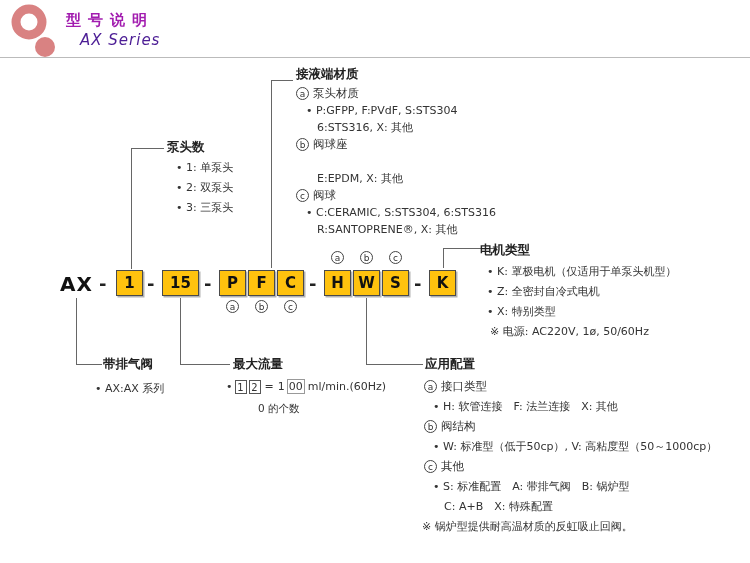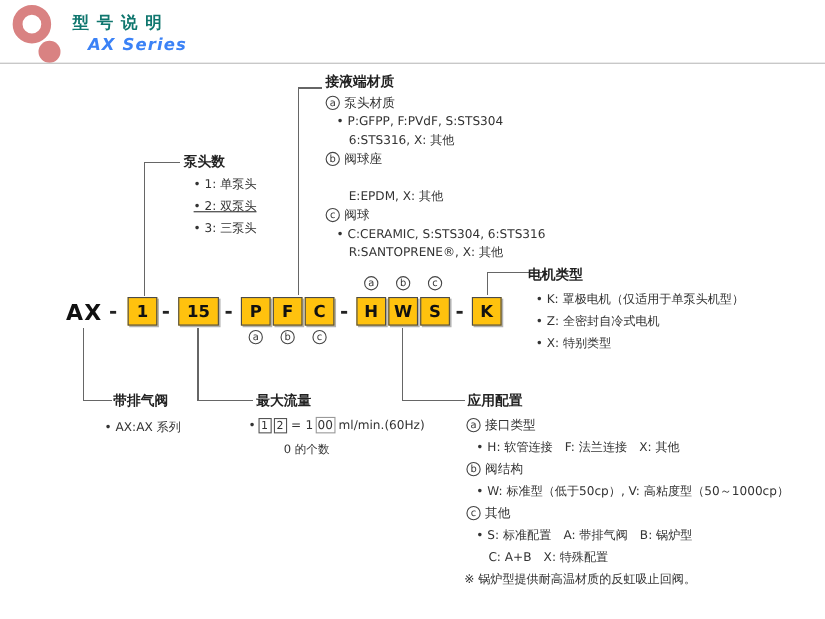--- a/index.html
+++ b/index.html
@@ -13,22 +13,22 @@
   .crow { display:flex; align-items:center; gap:4px; }
   .circ { display:inline-flex; width:13px; height:13px; border:1px solid #444; border-radius:50%;
           font-size:9px; align-items:center; justify-content:center; color:#333; background:#fff; flex:none; }
   .circ-abs { position:absolute; width:13px; height:13px; border:1px solid #444; border-radius:50%;
           font-size:9px; display:flex; align-items:center; justify-content:center; color:#333; background:#fff; }
   .box { position:absolute; height:26px; background:#ffc20e; border:1px solid #4a4a4a;
          box-shadow:1.5px 1.5px 0 rgba(0,0,0,.3); display:flex; align-items:center; justify-content:center;
          font-size:15px; font-weight:bold; color:#111; }
   .dash { position:absolute; font-size:18px; font-weight:bold; color:#222; }
   .mtext { position:absolute; font-size:20px; font-weight:bold; color:#111; letter-spacing:1px; }
-  .hdr-title { font-size:15px; font-weight:bold; letter-spacing:7px; color:#0f766e; }
-  .hdr-sub { font-size:15px; font-weight:bold; font-style:italic; color:#3b82f6; letter-spacing:1px; }
+  .hdr-title { font-size:15px; font-weight:bold; letter-spacing:7px; color:#a21caf; }
+  .hdr-sub { font-size:15px; font-weight:normal; font-style:italic; color:#4c1d95; letter-spacing:1px; }
   .divider { position:absolute; left:0; top:57px; width:750px; height:1px; background:#bbb; }
   .lines { position:absolute; left:0; top:0; pointer-events:none; }
   .formula { display:flex; align-items:center; gap:2px; font-size:11px; color:#333; }
   .dbox { display:inline-block; width:12px; height:14px; border:1px solid #555; font-size:10px;
           text-align:center; line-height:13px; color:#333; }
   .zeros { border:1px solid #999; padding:0 1px; }
   .note-sm { font-size:10.5px; color:#333; }
 </style>
 </head>
 <body>
@@ -68,27 +68,28 @@
   <div class="abs t" style="left:317px; top:171px;">E:EPDM, X: 其他</div>
   <div class="abs crow" style="left:296px; top:188px;">
     <span class="circ">c</span>
     <span class="sub">阀球</span>
   </div>
   <div class="abs t" style="left:306px; top:206px;">• C:CERAMIC, S:STS304, 6:STS316</div>
   <div class="abs t" style="left:317px; top:222px;">R:SANTOPRENE®, X: 其他</div>
 
   <div class="abs sect" style="left:167px; top:139px;">泵头数</div>
   <div class="abs t" style="left:176px; top:160px;">• 1: 单泵头</div>
-  <div class="abs t" style="left:176px; top:180px;text-decoration:underline;">• 2: 双泵头</div>
+  <div class="abs t" style="left:176px; top:180px;">• 2: 双泵头</div>
   <div class="abs t" style="left:176px; top:200px;">• 3: 三泵头</div>
 
   <div class="abs sect" style="left:480px; top:242px;">电机类型</div>
   <div class="abs t" style="left:487px; top:284px;">• Z: 全密封自冷式电机</div>
   <div class="abs t" style="left:487px; top:264px;">• K: 罩极电机（仅适用于单泵头机型）</div>
   <div class="abs t" style="left:487px; top:304px;">• X: 特别类型</div>
+  <div class="abs t" style="left:490px; top:324px;">※ 电源: AC220V, 1ø, 50/60Hz</div>
 
   <div class="mtext" style="left:60px; top:272px;">AX</div>
   <div class="dash" style="left:99px; top:273px;">-</div>
   <div class="box" style="left:116px; top:270px; width:27px;">1</div>
   <div class="dash" style="left:147px; top:273px;">-</div>
   <div class="box" style="left:162px; top:270px; width:37px;">15</div>
   <div class="dash" style="left:204px; top:273px;">-</div>
   <div class="box" style="left:219px; top:270px; width:27px;">P</div>
   <div class="box" style="left:248px; top:270px; width:27px;">F</div>
   <div class="box" style="left:277px; top:270px; width:27px;">C</div>

